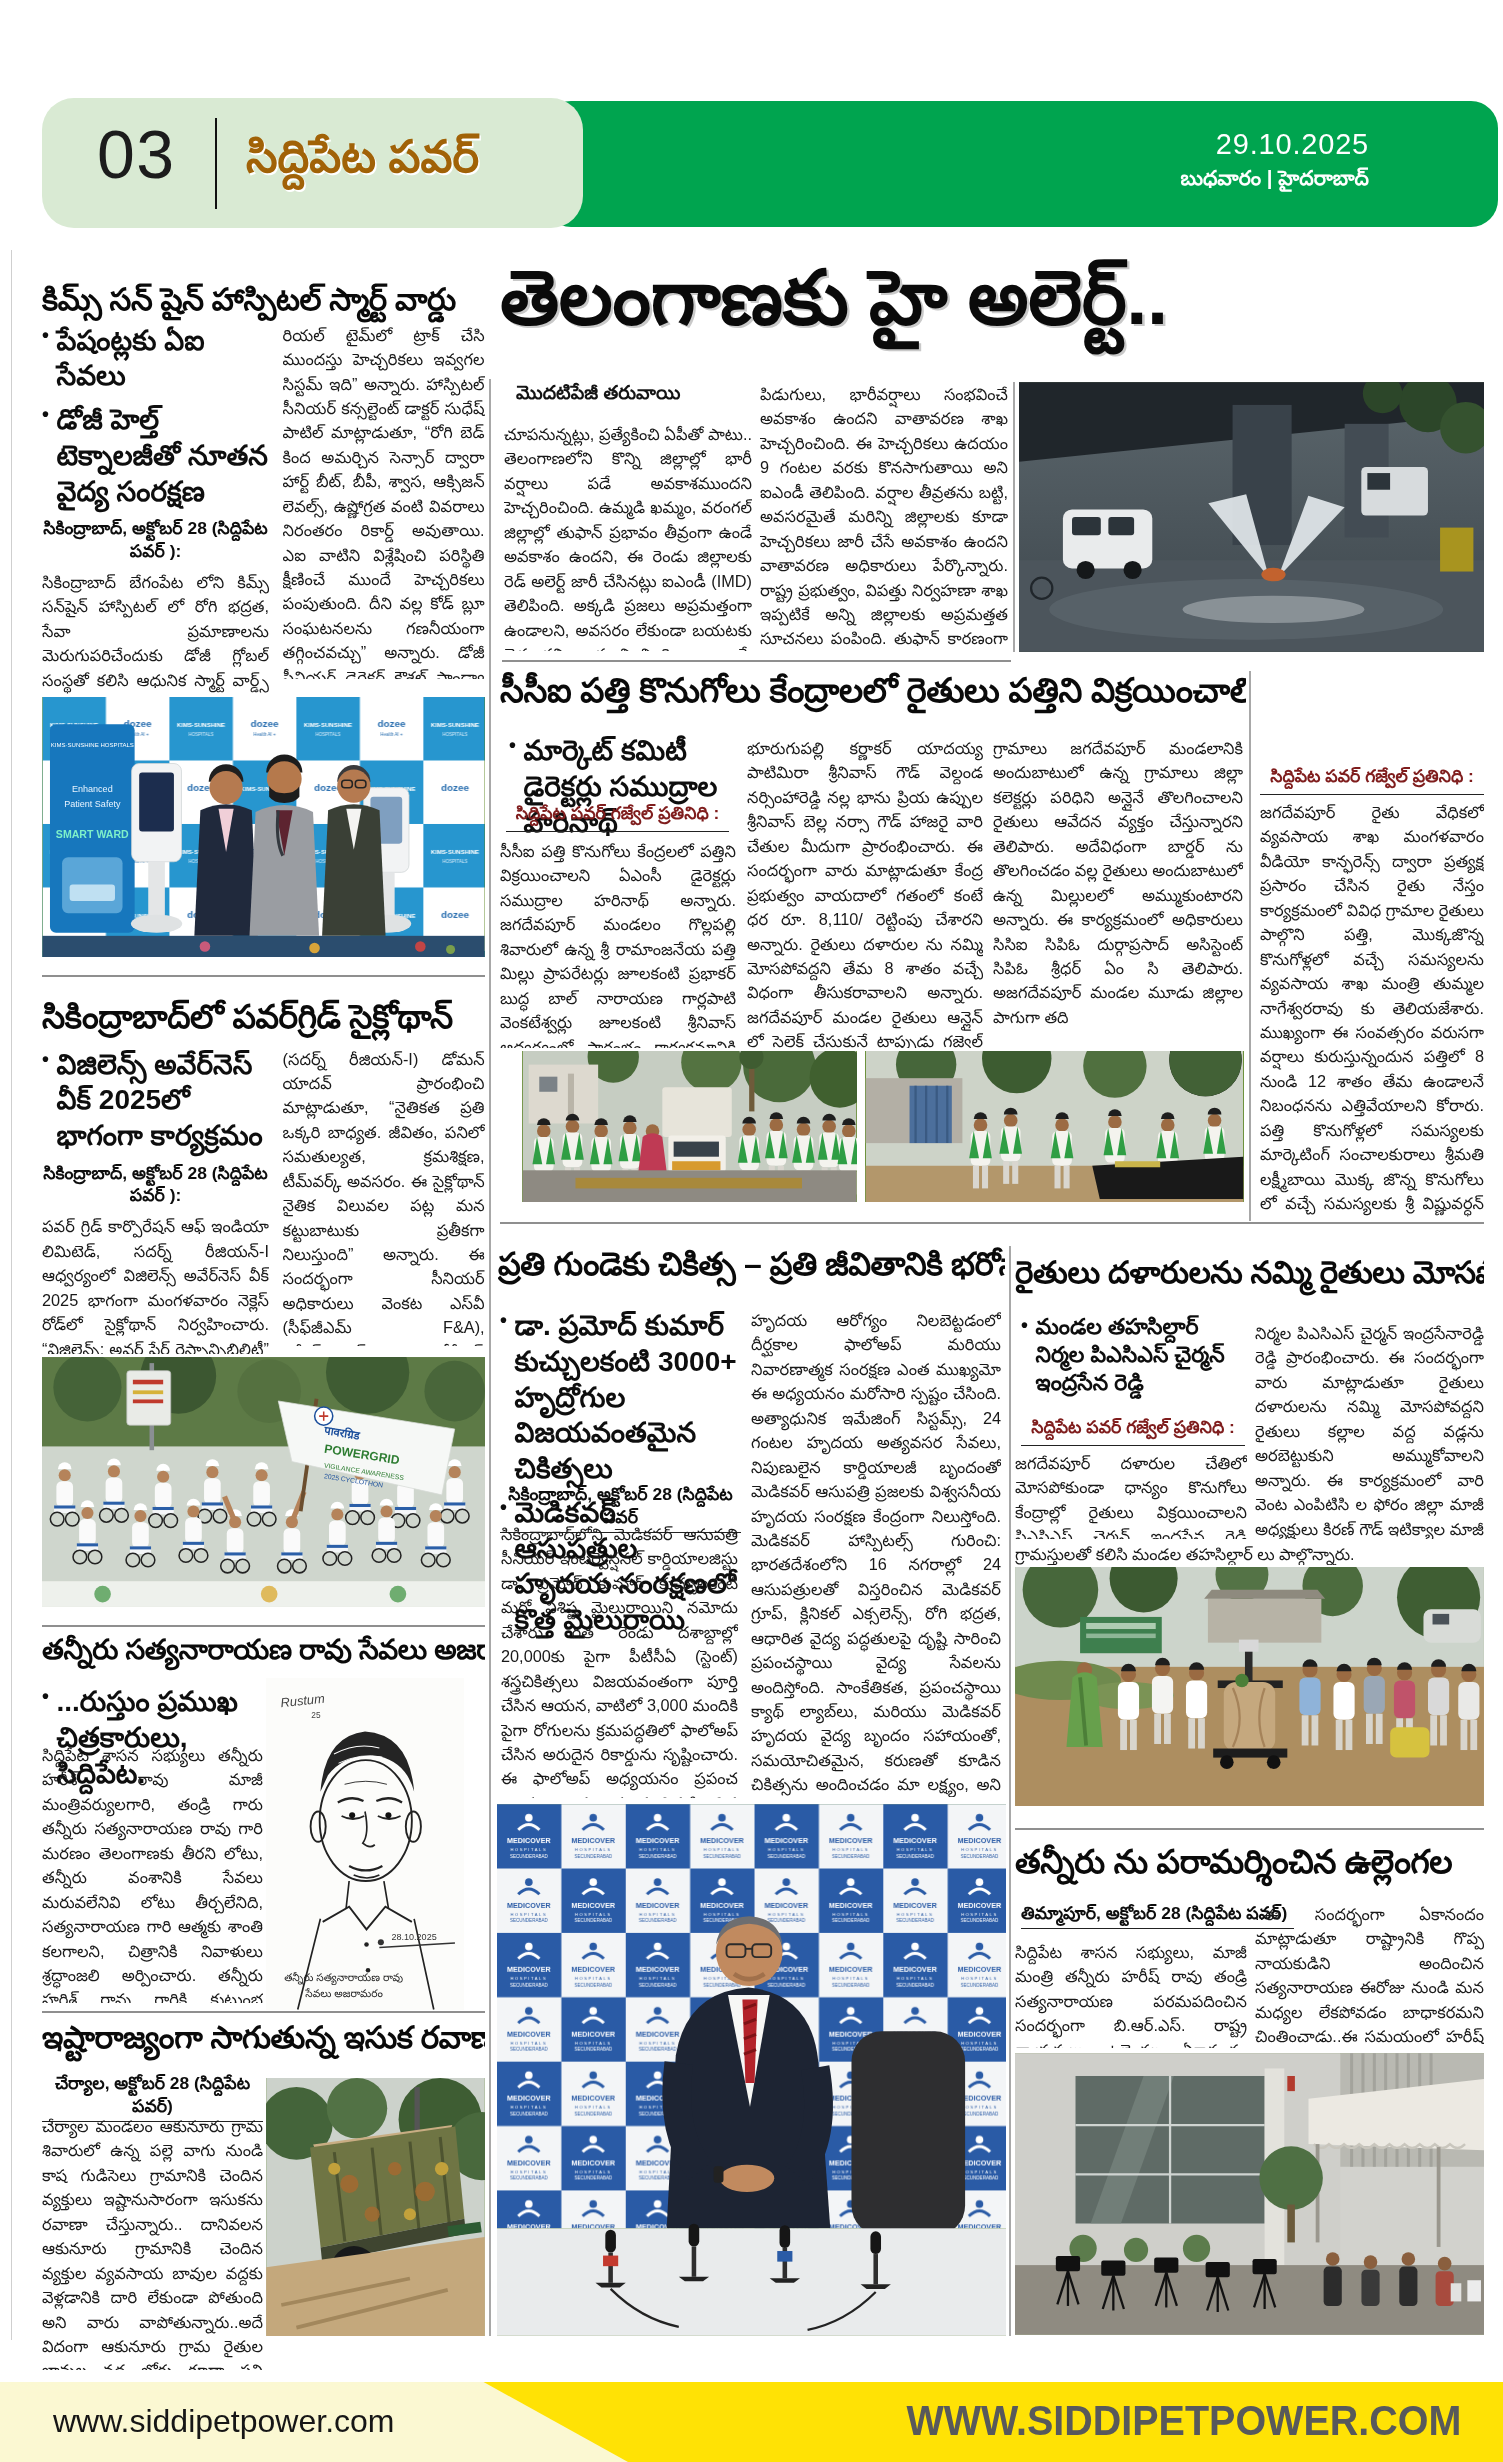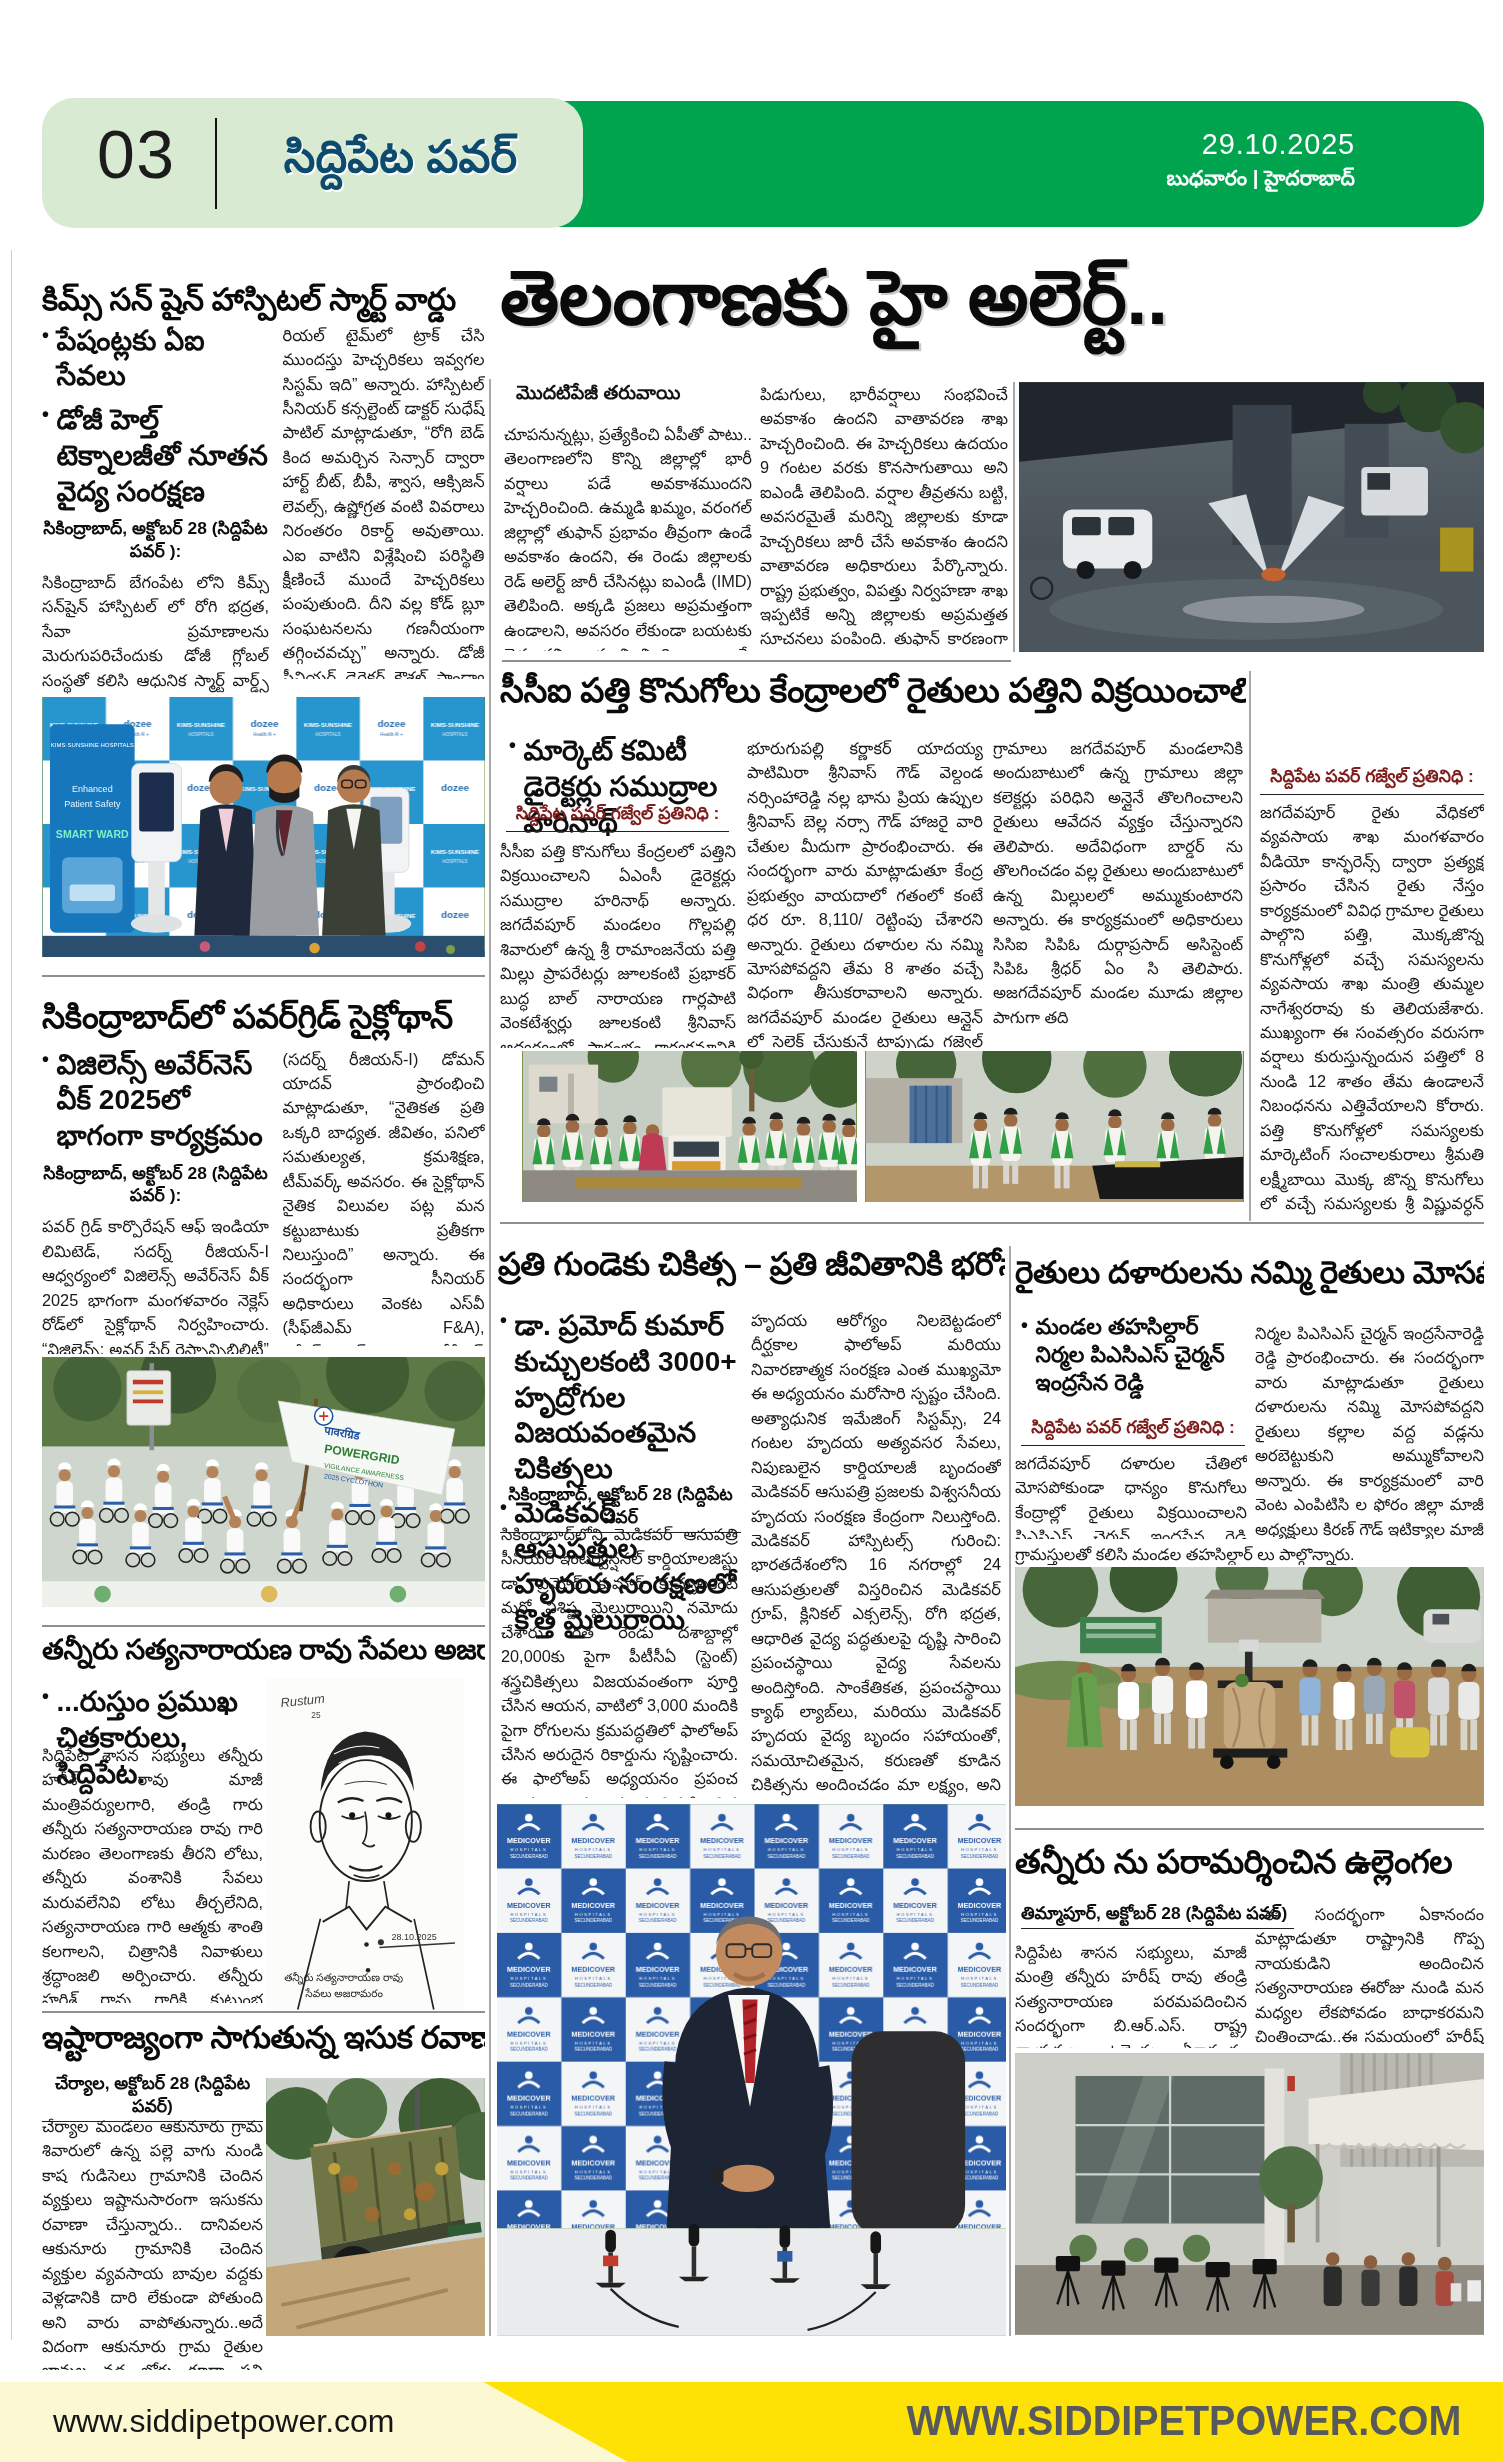--- a/index.html
+++ b/index.html
@@ -13,24 +13,24 @@
   .body-text{font-size:16.3px;line-height:1.5;text-align:justify;color:#191919;}
   .bullet-item{display:flex;gap:7.6px;font-weight:700;font-size:28px;line-height:1.28;color:#0e0e0e;margin-bottom:7.6px;}
   .bullet-item::before{content:"•";font-size:19.7px;line-height:1.3;}
   .dateline{font-weight:700;font-size:17.4px;text-align:center;color:#0e0e0e;line-height:1.3;}
   .byline{font-weight:700;font-size:17.4px;text-align:center;color:#7f1d1d;
           border-bottom:1.5px solid #222;padding-bottom:3.8px;}
   .photo{position:absolute;overflow:hidden;background:#4d7c0f;}
   .photo svg{display:block;width:100%;height:100%;}
   
   .hdr-light{position:absolute;left:42px;top:98px;width:541px;height:130px;background:#d9ead3;border-radius:32px;z-index:2;}
-  .hdr-green{position:absolute;left:530px;top:101px;width:954px;height:126px;background:#00a44f;border-radius:27px;z-index:1;}
+  .hdr-green{position:absolute;left:544px;top:101px;width:954px;height:126px;background:#00a44f;border-radius:27px;z-index:1;}
   .page-num{position:absolute;left:55px;top:16.7px;font-size:68px;font-weight:300;color:#1c1c1c;letter-spacing:1.5px;}
   .hdr-bar{position:absolute;left:173px;top:19.7px;width:2.3px;height:91px;background:#111;}
-  .masthead{position:absolute;left:188px;top:33px;width:341px;text-align:center;font-size:45px;font-weight:800;color:#0c4a6e;text-shadow:1.5px 1.5px 0 #ffffff;}
+  .masthead{position:absolute;left:204px;top:33px;width:341px;text-align:left;font-size:45px;font-weight:800;color:#a16207;text-shadow:1.5px 1.5px 0 #ffffff;}
   .hdr-date{position:absolute;right:129px;top:27px;width:318px;text-align:right;color:#ffffff;}
   .hdr-date .d1{font-size:29px;letter-spacing:0.8px;}
   .hdr-date .d2{font-size:20.4px;font-weight:700;margin-top:6px;}
   
   .footer{position:absolute;left:0;top:2382px;width:1503px;height:80px;background:#ffe205;}
   .footer-cream{position:absolute;left:0;top:0;width:628px;height:100%;background:#fbf8d2;
                 clip-path:polygon(0 0,77% 0,100% 100%,0 100%);}
   .footer-left{position:absolute;left:53px;top:21px;font-size:32px;color:#161616;}
   .footer-right{position:absolute;right:42px;top:15px;font-size:42px;font-weight:800;color:#58595b;letter-spacing:0;transform:scaleX(.94);transform-origin:right;}
 </style>

